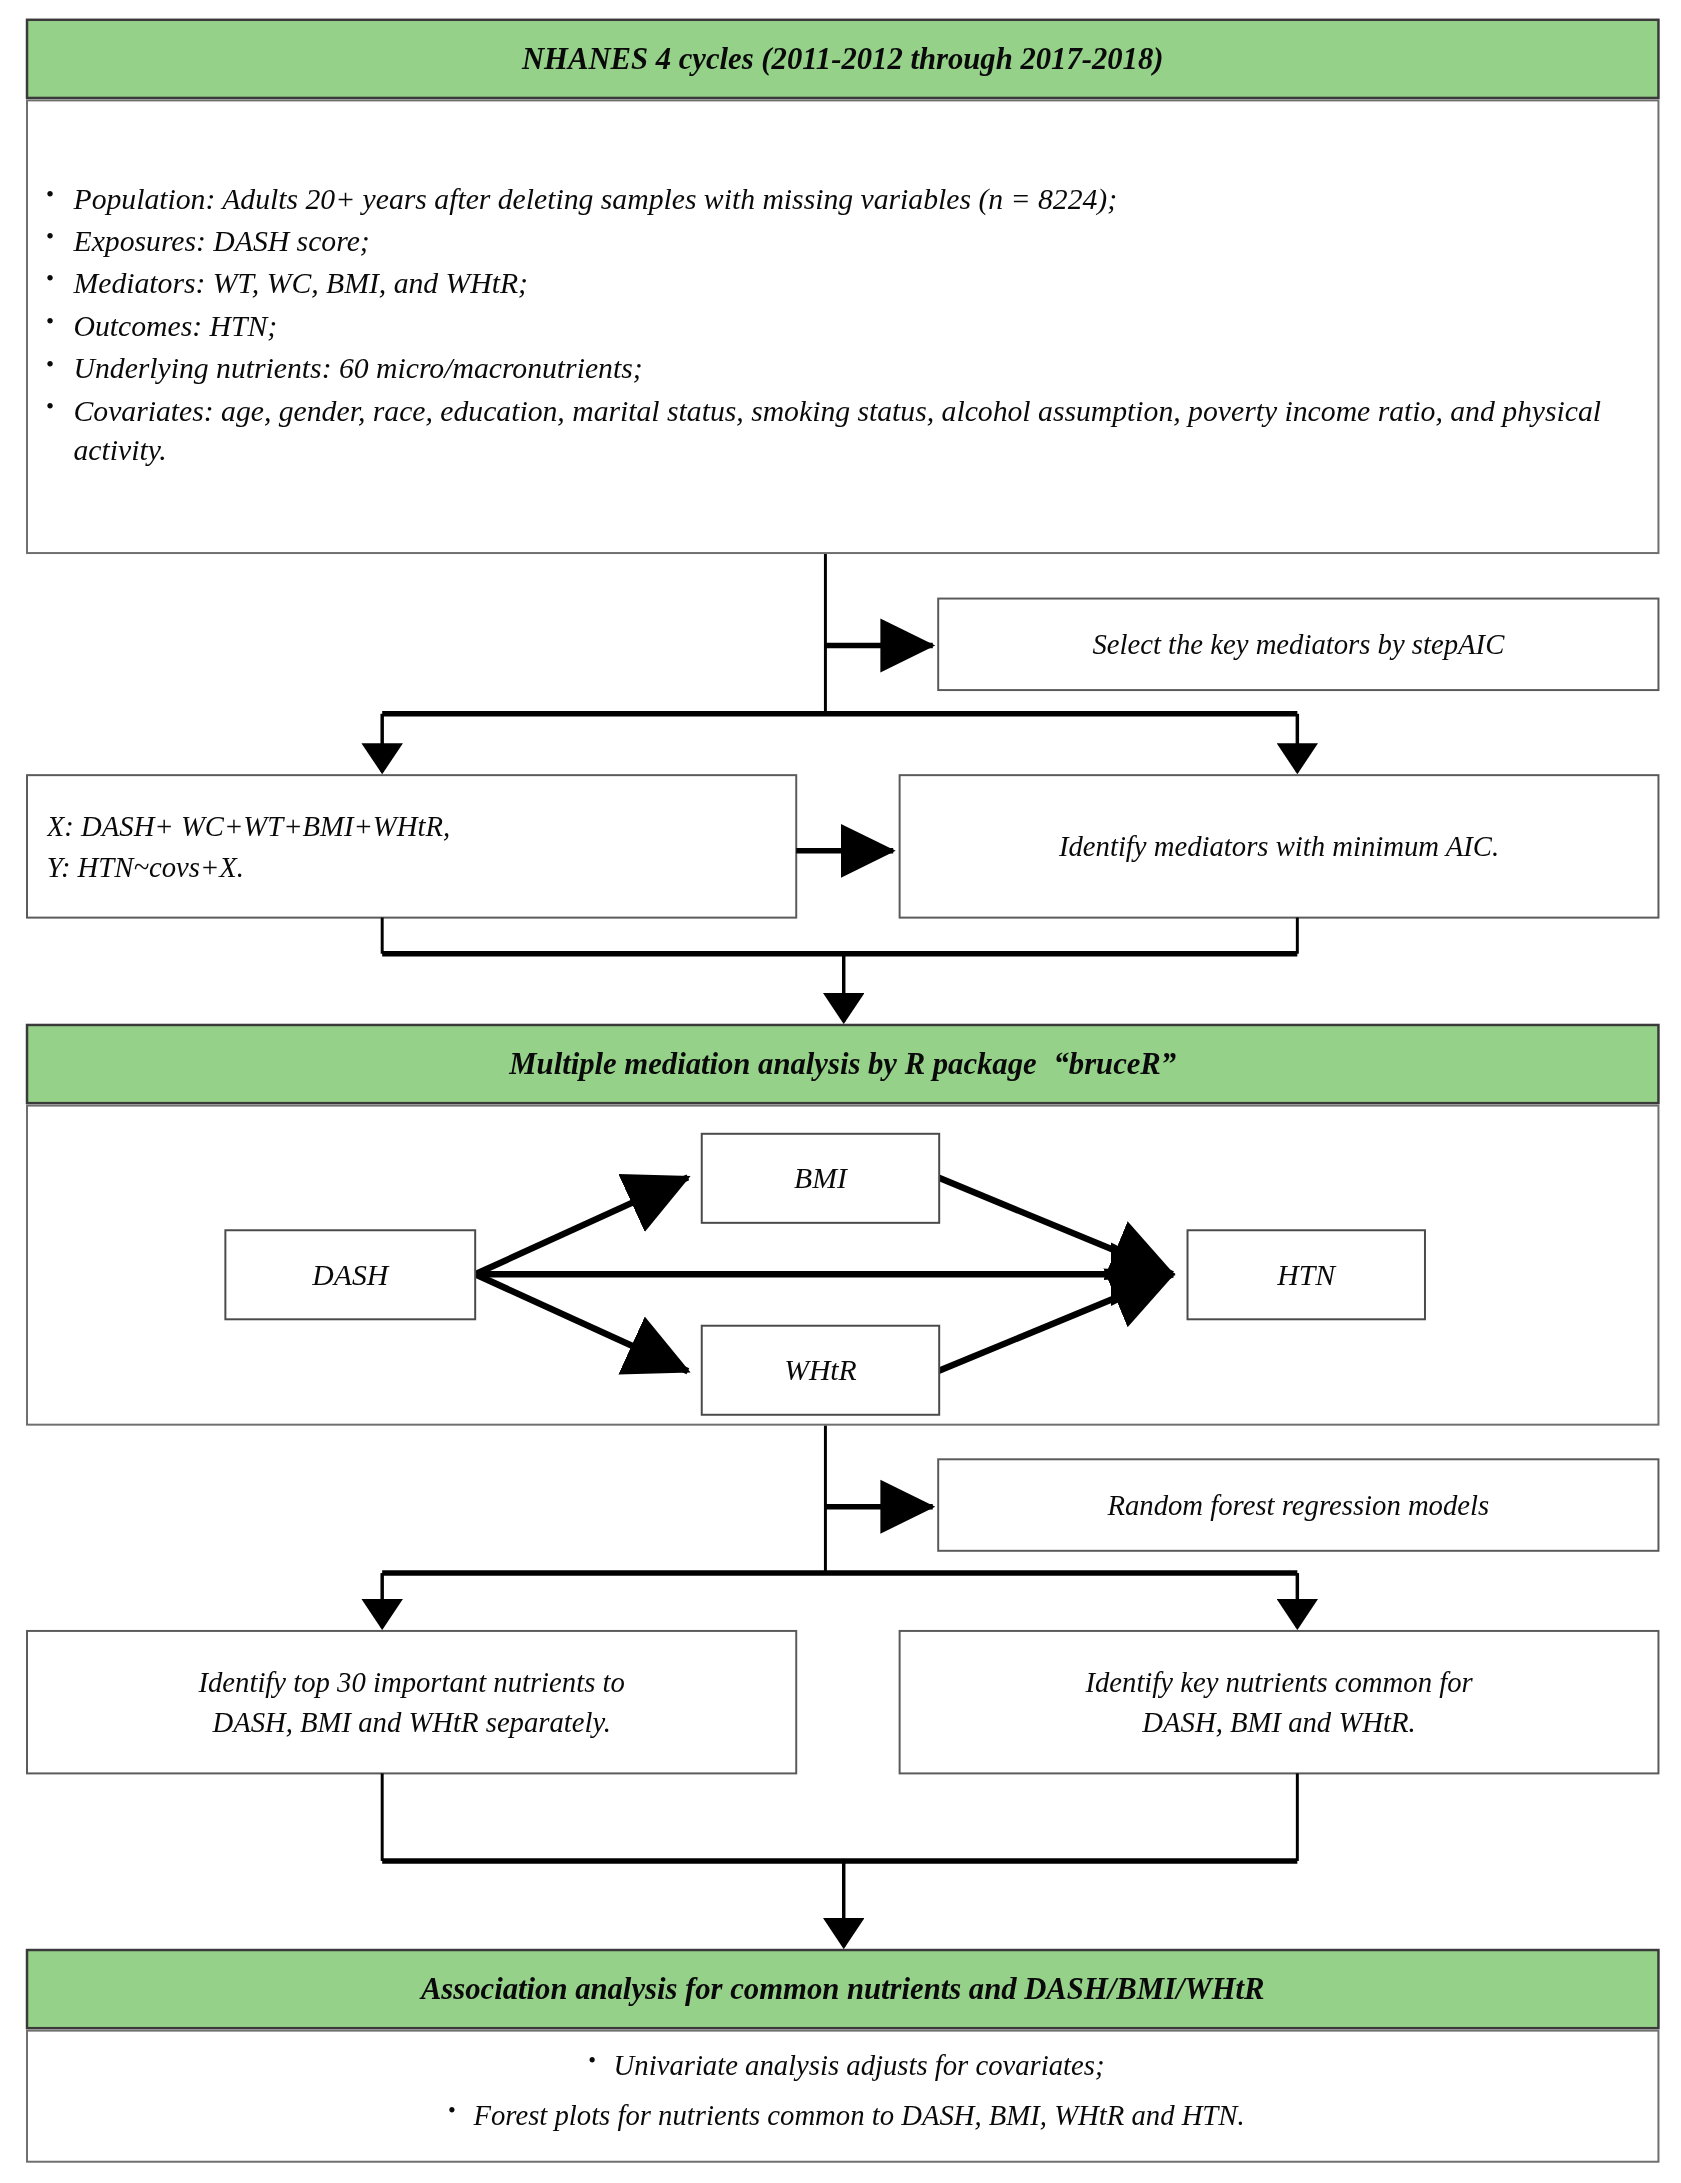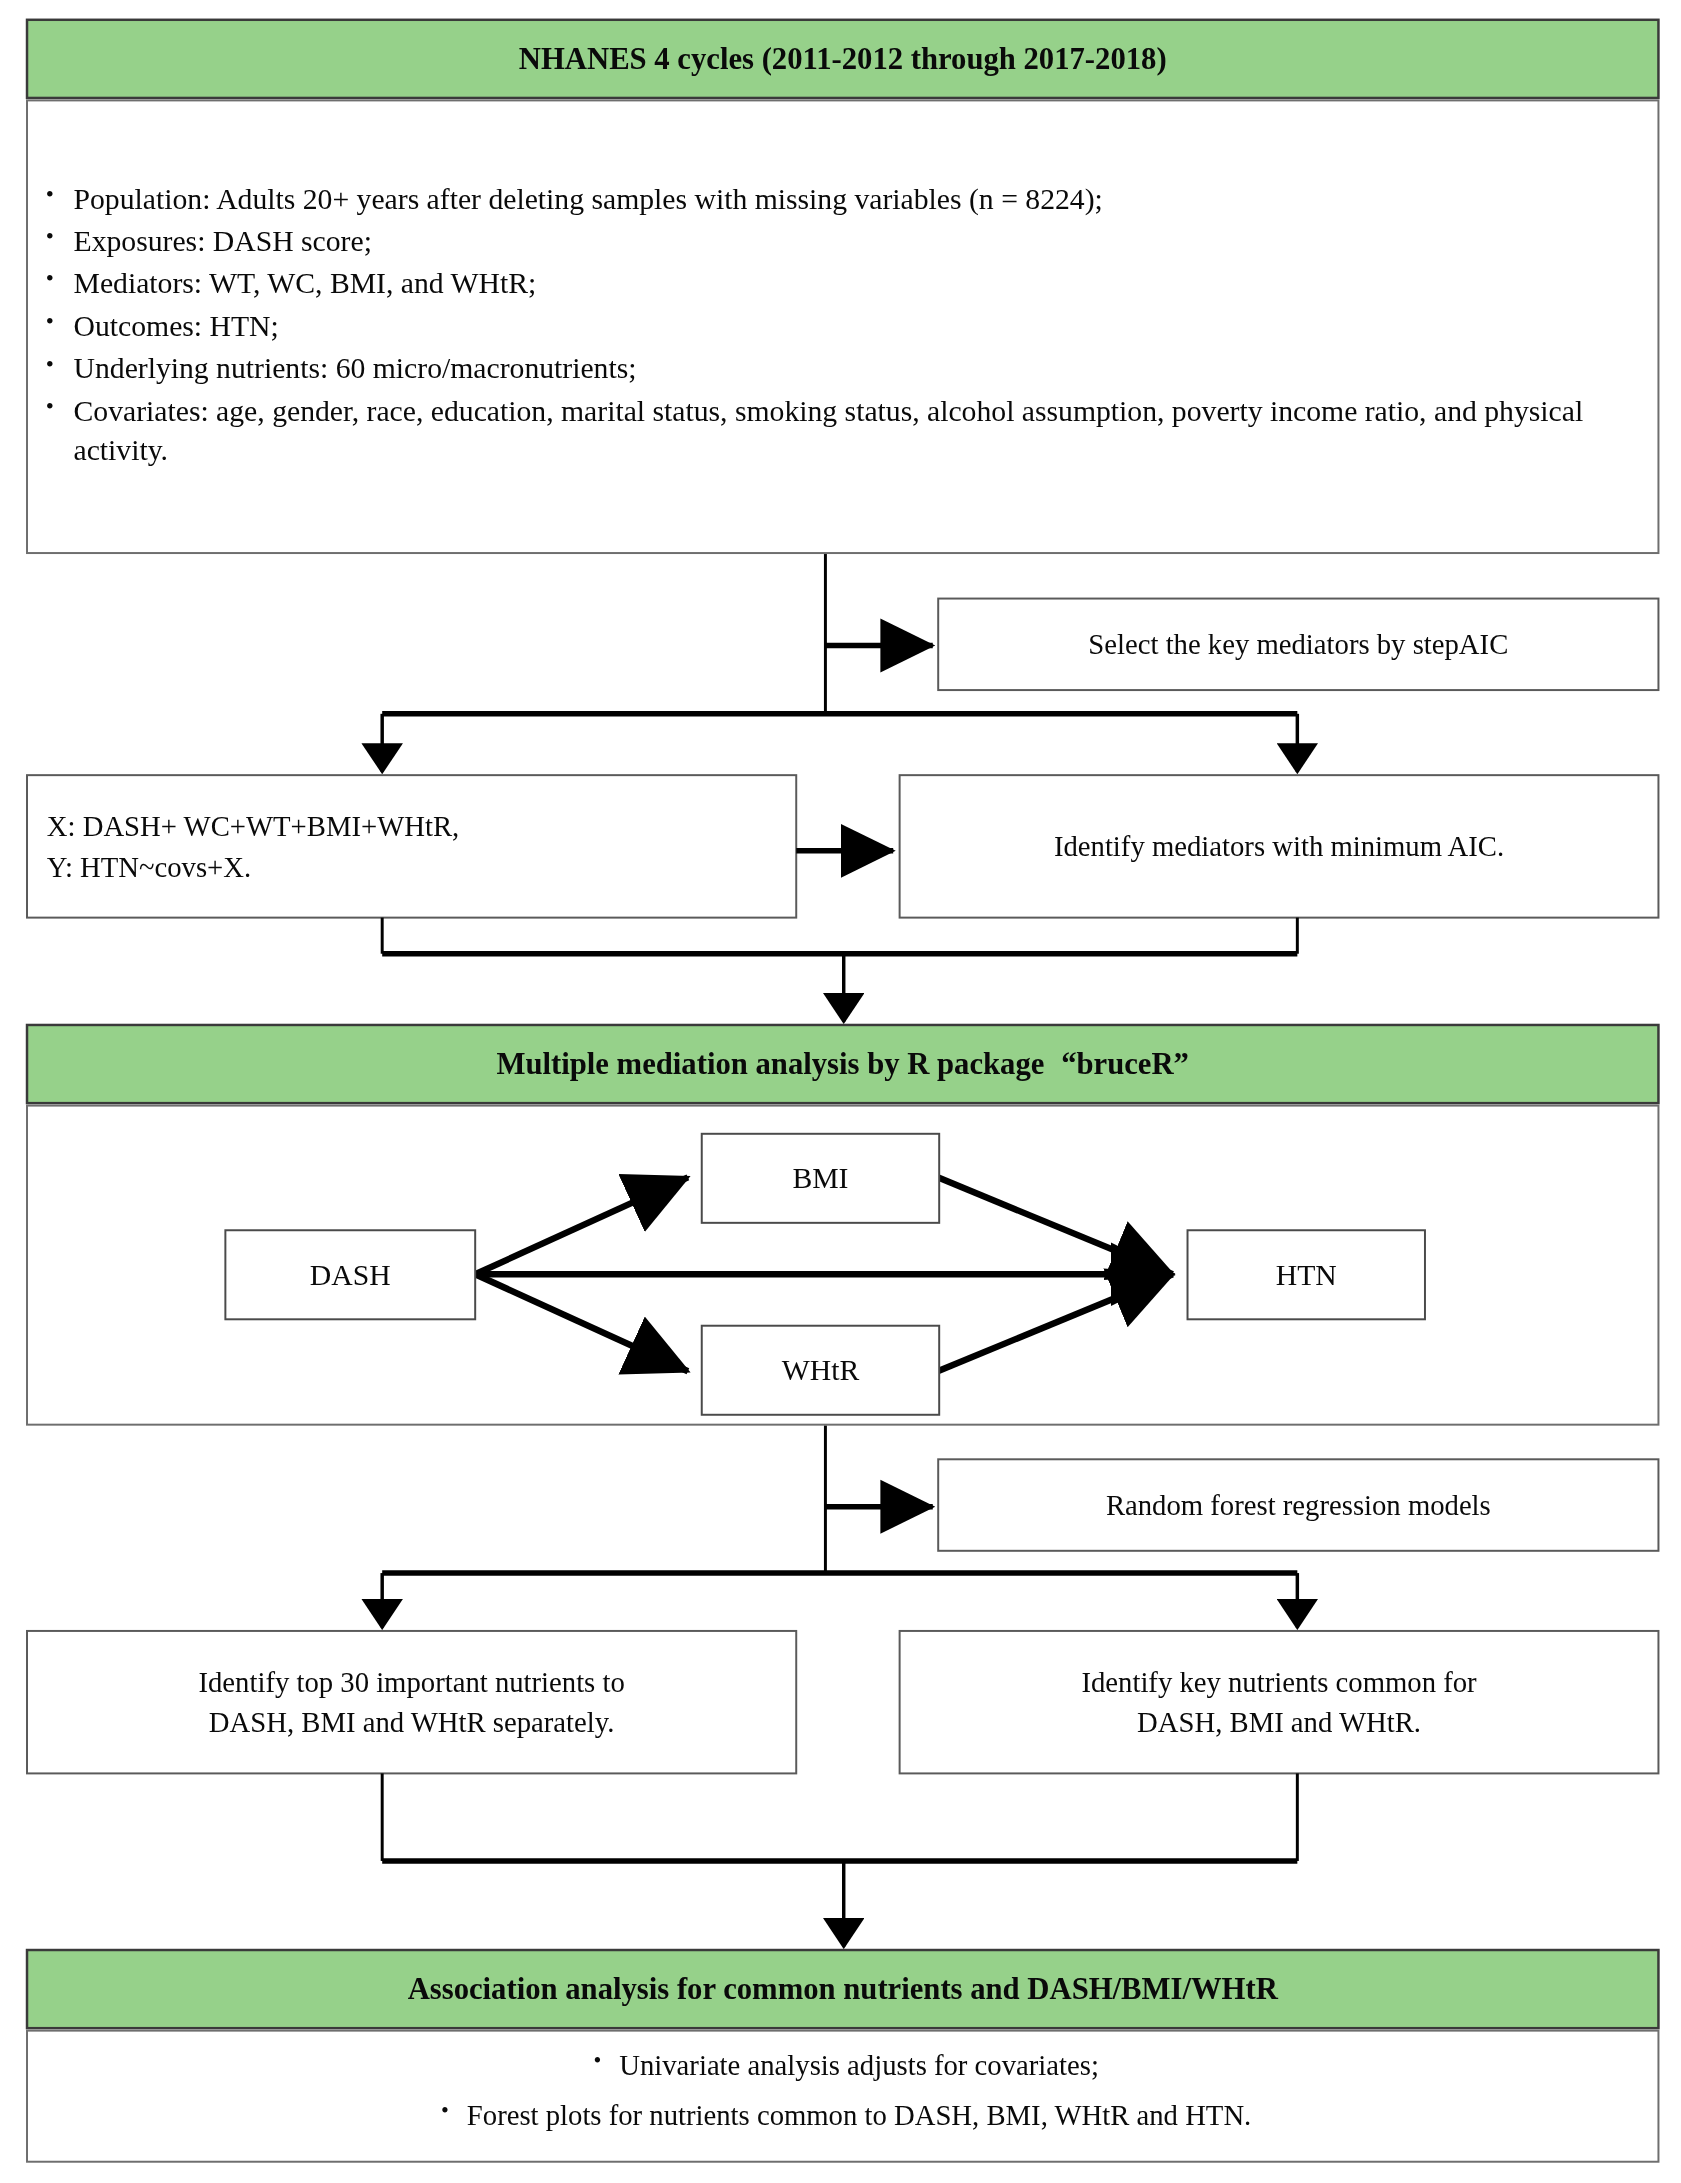--- a/index.html
+++ b/index.html
@@ -1,17 +1,17 @@
 <!DOCTYPE html>
 <html style="font-size:8px"><head>
 <meta charset="utf-8">
 <style>
   html,body{margin:0;padding:0;background:#ffffff;}
   body{font-family:"Liberation Serif","DejaVu Serif",serif;}
-  #page{position:relative;width:1682px;height:2183px;background:#fff;overflow:hidden;}
+  #page{position:relative;width:1682px;height:2183px;background:#fff;overflow:hidden;font-style:italic;}
   svg{display:block;}
   .fo-txt{
     font-family:"Liberation Serif","DejaVu Serif",serif;
     color:#0a0a0a;
     width:100%;height:100%;
     display:flex;align-items:center;justify-content:center;
     box-sizing:border-box;
     line-height:1.30;
     text-align:center;
   }

